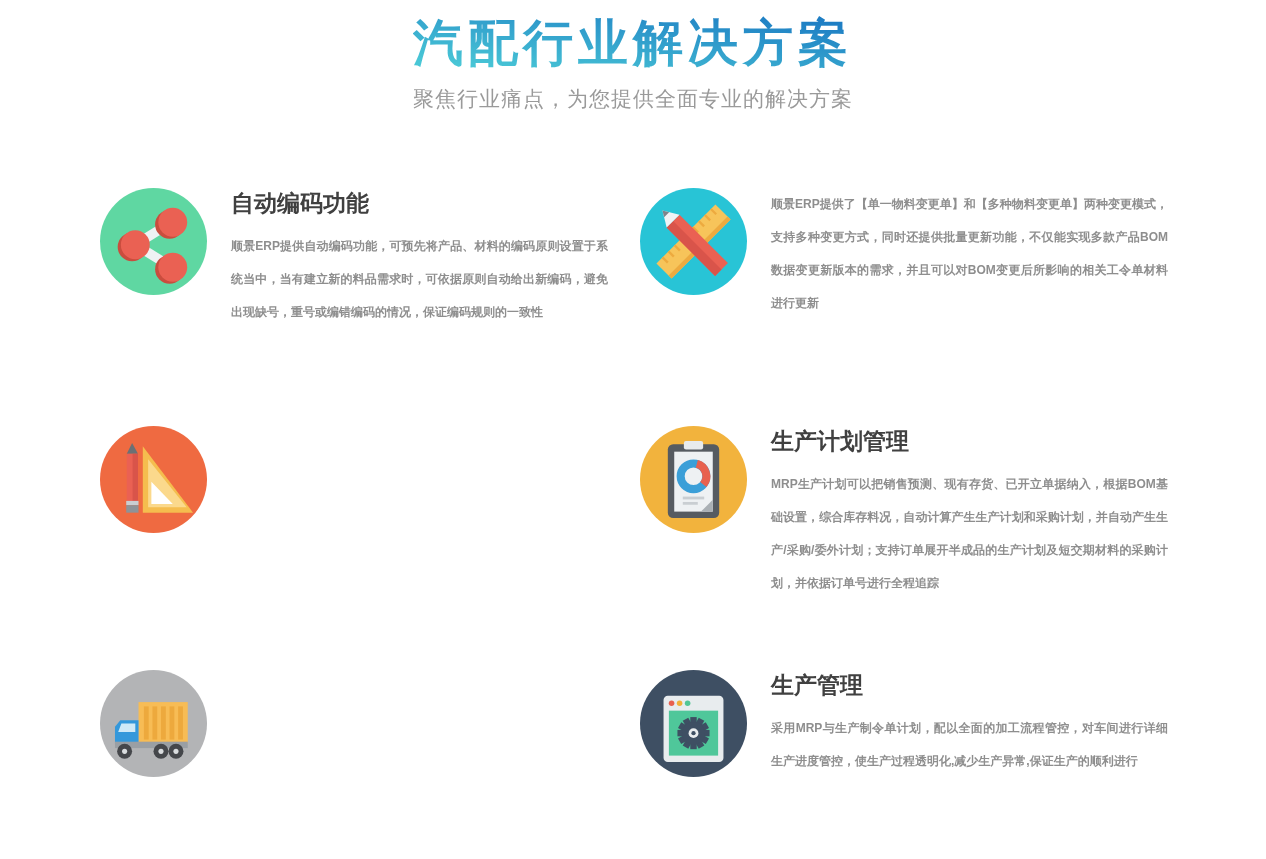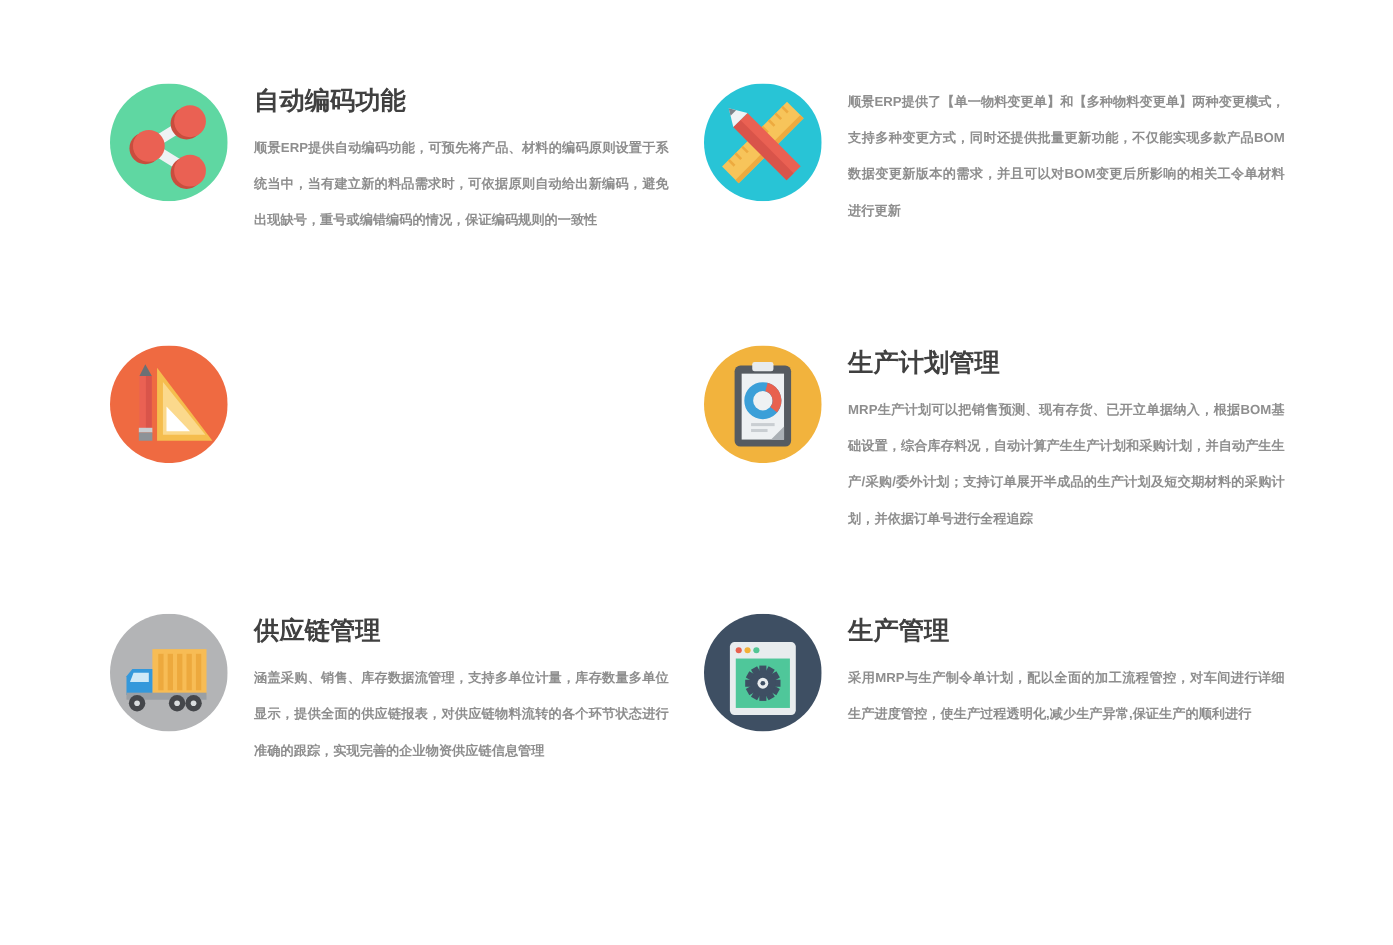--- a/index.html
+++ b/index.html
@@ -45,20 +45,24 @@
     font-size:12px; line-height:33px;
     color:#8e8e8e; font-weight:bold;
     text-align:justify;
   }
 </style>
 </head>
 <body>
 
 <div class="page">
 
+  <header>
+    <h1 class="page-title">汽配行业解决方案</h1>
+    <p class="page-subtitle">聚焦行业痛点，为您提供全面专业的解决方案</p>
+  </header>
 
   <div class="features-grid">
 
     <section class="feature">
       <div class="icon-circle">
         <svg viewBox="0 0 100 100">
           <circle cx="50" cy="50" r="50" fill="#5fd7a2"></circle>
           <line x1="33" y1="53" x2="67" y2="32" stroke="#eef2f4" stroke-width="9"></line>
           <line x1="33" y1="53" x2="67" y2="74" stroke="#eef2f4" stroke-width="9"></line>
           <circle cx="30" cy="55" r="13.5" fill="#c94d3e"></circle>
@@ -160,24 +164,20 @@
           <polygon points="17,58 20,50 33,50 33,58" fill="#cfe9f7"></polygon>
           <rect x="14" y="67" width="68" height="6" fill="#9a9fa4"></rect>
           <circle cx="23" cy="76" r="7" fill="#45474b"></circle>
             <circle cx="23" cy="76" r="2.4" fill="#d9dcde"></circle>
           <circle cx="57" cy="76" r="7" fill="#45474b"></circle>
             <circle cx="57" cy="76" r="2.4" fill="#d9dcde"></circle>
           <circle cx="71" cy="76" r="7" fill="#45474b"></circle>
             <circle cx="71" cy="76" r="2.4" fill="#d9dcde"></circle>
         </svg>
       </div>
-      <div class="feature-text">
-        <h2 class="feature-title">供应链管理</h2>
-        <p class="feature-body">涵盖采购、销售、库存数据流管理，支持多单位计量，库存数量多单位显示，提供全面的供应链报表，对供应链物料流转的各个环节状态进行准确的跟踪，实现完善的企业物资供应链信息管理</p>
-      </div>
     </section>
 
     <section class="feature">
       <div class="icon-circle">
         <svg viewBox="0 0 100 100">
           <circle cx="50" cy="50" r="50" fill="#3e4f63"></circle>
           <rect x="22" y="24" width="56" height="62" rx="4" fill="#e8ecee"></rect>
           <circle cx="29.5" cy="31" r="2.6" fill="#e8604f"></circle>
           <circle cx="37" cy="31" r="2.6" fill="#f2b138"></circle>
           <circle cx="44.5" cy="31" r="2.6" fill="#52c695"></circle>

